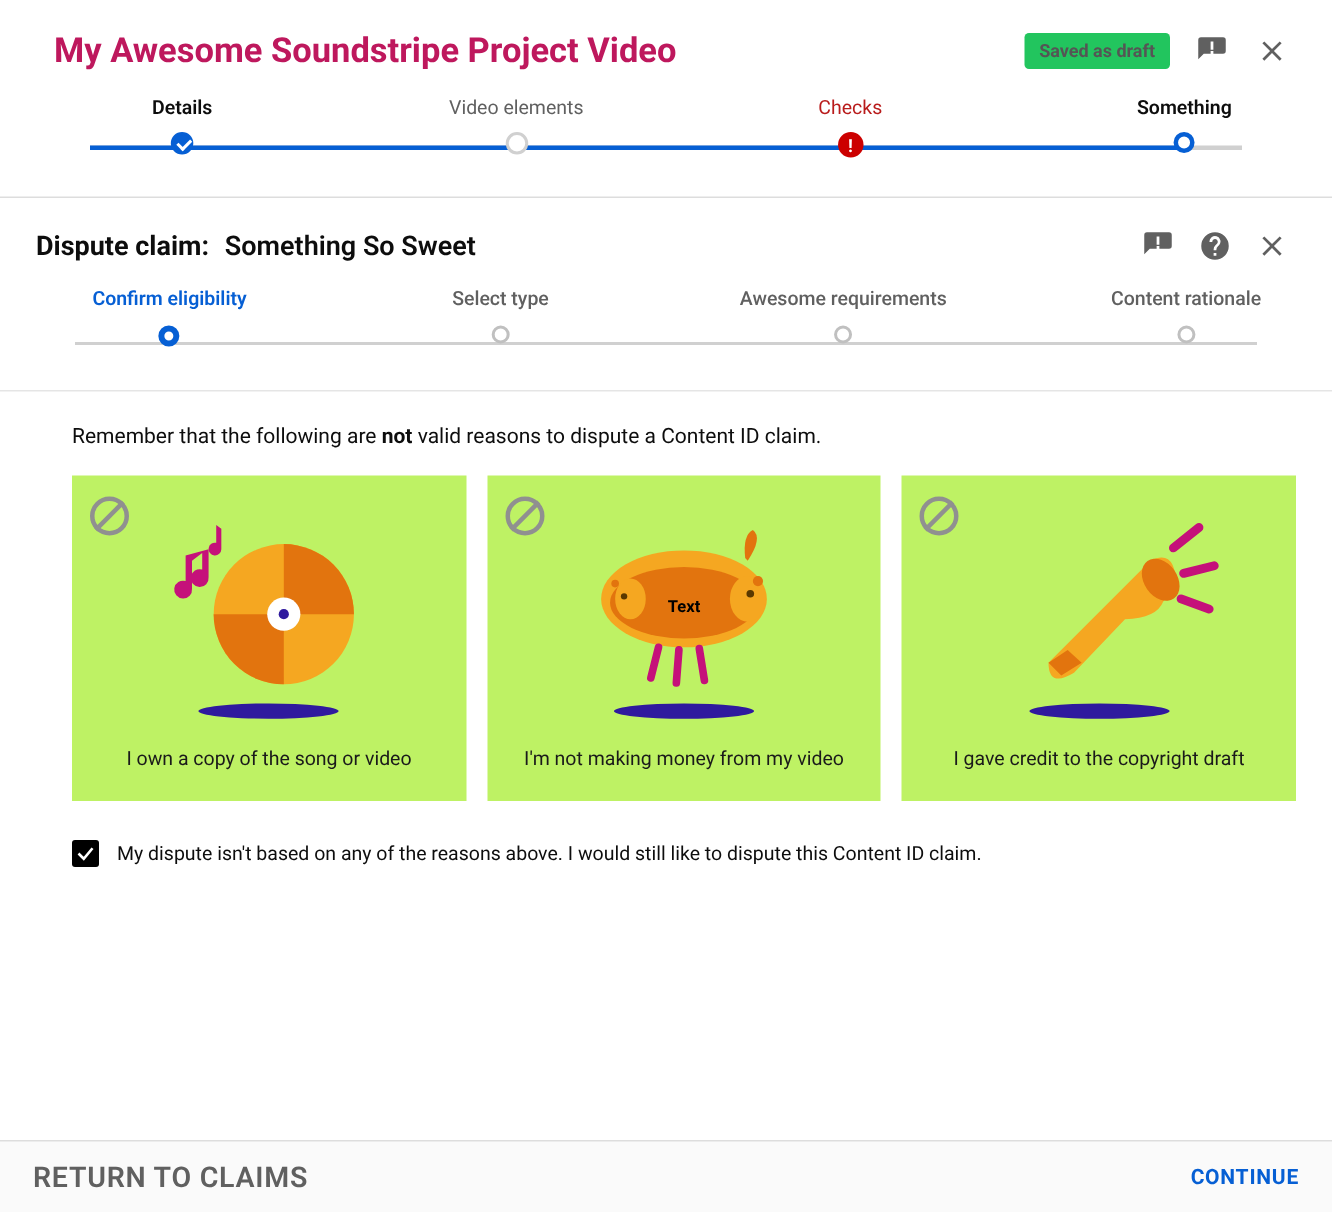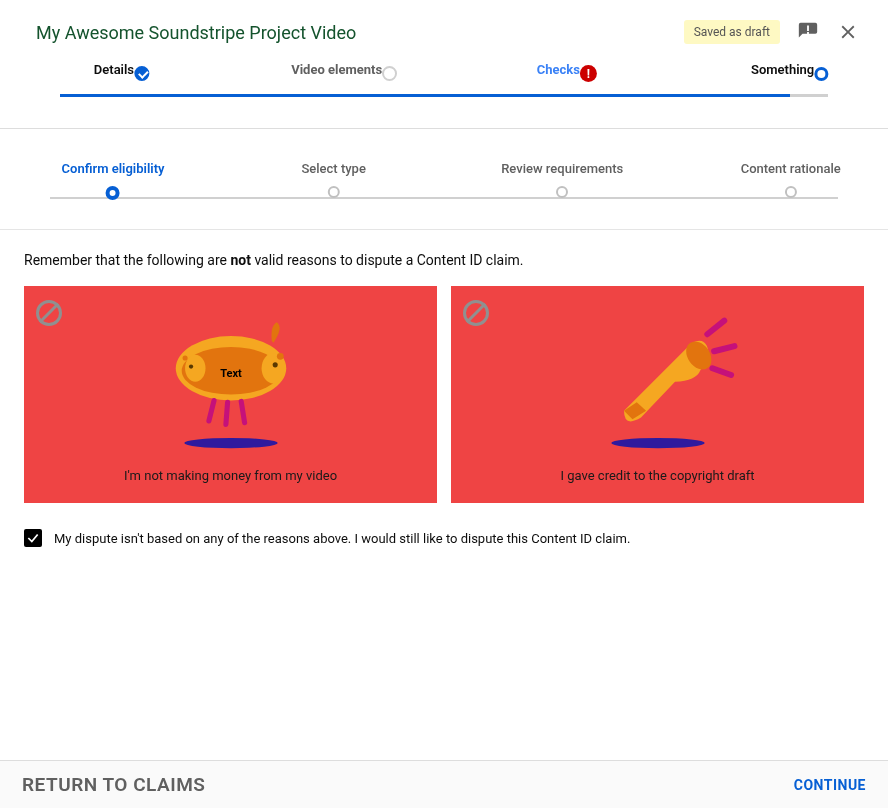--- a/index.html
+++ b/index.html
@@ -1,31 +1,31 @@
 <!DOCTYPE html>
 <html><head>
 <meta charset="utf-8">
 <style>
   * { box-sizing: border-box; margin: 0; padding: 0; }
   body { font-family: Roboto, Arial, sans-serif; background: #fff; color: #0d0d0d; width: 888px; height: 808px; overflow: hidden; position: relative; }
 
   
   .header { display: flex; align-items: center; justify-content: space-between; padding: 20px 28px 12px 36px; }
-  .header-title { font-size: 18px; font-weight: 400; color: #14532d; }
+  .header-title { font-size: 23px; font-weight: 700; color: #be185d; }
   .header-right { display: flex; align-items: center; gap: 16px; }
-  .saved-badge { background: #fef9c3; color: #555; font-size: 12px; font-weight: 400; padding: 5px 10px; border-radius: 3px; }
+  .saved-badge { background: #22c55e; color: #555; font-size: 12px; font-weight: 700; padding: 5px 10px; border-radius: 3px; }
   .icon-btn { width: 24px; height: 24px; display: flex; align-items: center; justify-content: center; color: #606060; cursor: pointer; }
   .icon-btn svg { width: 22px; height: 22px; }
 
   
   .stepper { position: relative; height: 50px; margin: 6px 60px 0 60px; }
   .step-track { position: absolute; top: 32px; left: 0; right: 0; height: 3px; background: #d0d0d0; z-index: 1; }
   .step-track-active { position: absolute; top: 32px; left: 0; height: 3px; background: #065fd4; z-index: 2; }
-  .step { position: absolute; top: 0; transform: translateX(-50%); display: flex; flex-direction: row; align-items: center; z-index: 3; cursor: pointer; }
-  .step-label { font-size: 13px; font-weight: 700; color: #606060; margin-bottom: 8px; white-space: nowrap; }
+  .step { position: absolute; top: 0; transform: translateX(-50%); display: flex; flex-direction: column; align-items: center; z-index: 3; cursor: pointer; }
+  .step-label { font-size: 13px; font-weight: 400; color: #606060; margin-bottom: 8px; white-space: nowrap; }
   .step-dot { width: 15px; height: 15px; border-radius: 50%; background: #fff; border: 2px solid #d0d0d0; position: relative; }
   .step-dot.done { background: #065fd4; border-color: #065fd4; }
   .step-dot.done::after { content: ""; position: absolute; left: 4px; top: 1px; width: 4px; height: 7px; border: solid #fff; border-width: 0 2px 2px 0; transform: rotate(45deg); }
   .step-dot.error { width: 17px; height: 17px; background: #cc0000; border: none; display: flex; align-items: center; justify-content: center; color: #fff; font-size: 12px; font-weight: 700; }
   .step-dot.current-ring { width: 14px; height: 14px; border: 3px solid #065fd4; background: #fff; }
 
   
   .panel { margin-top: 16px; border-top: 1px solid #ddd; padding-top: 16px; }
   .panel-head { display: flex; align-items: center; justify-content: space-between; padding: 4px 28px 0 24px; }
   .panel-title { font-size: 18px; font-weight: 700; }
@@ -37,26 +37,26 @@
   .dstep-track { position: absolute; top: 36px; left: 0; right: 0; height: 2px; background: #d0d0d0; }
   .dstep { position: absolute; top: 0; transform: translateX(-50%); display: flex; flex-direction: column; align-items: center; z-index: 3; }
   .dstep-label { font-size: 13px; font-weight: 500; color: #606060; margin-bottom: 10px; white-space: nowrap; }
   .dstep.active .dstep-label { font-weight: 600; color: #065fd4; }
   .dstep-dot { width: 12px; height: 12px; border-radius: 50%; border: 2px solid #c0c0c0; background: #fff; }
   .dstep.active .dstep-dot { width: 14px; height: 14px; border: 4px solid #065fd4; }
 
   .divider { height: 1px; background: #e5e5e5; margin-top: 14px; }
 
   
-  .content { padding: 22px 24px 0 24px; }
+  .content { padding: 22px 24px 0 24px; margin-left: 24px; }
   .reminder { font-size: 14px; color: #0d0d0d; }
   .reminder b { font-weight: 700; }
 
   .cards { display: flex; gap: 14px; margin-top: 18px; }
-  .card { flex: 1; background: #ef4444; padding: 14px 12px 20px 12px; display: flex; flex-direction: column; align-items: center; }
+  .card { flex: 1; background: #bef264; padding: 14px 12px 20px 12px; display: flex; flex-direction: column; align-items: center; }
   .card-top { width: 100%; display: flex; align-items: flex-start; }
   .prohibit { width: 26px; height: 26px; border: 3px solid #909090; border-radius: 50%; position: relative; flex-shrink: 0; }
   .prohibit::after { content: ""; position: absolute; width: 26px; height: 3px; background: #909090; top: 50%; left: -3px; transform: translateY(-50%) rotate(-45deg); }
   .card-illus { width: 170px; height: 150px; display: flex; align-items: center; justify-content: center; margin-top: -20px; }
   .card-caption { font-size: 13px; color: #1a1a1a; text-align: center; margin-top: 12px; }
 
   
   .check-row { display: flex; align-items: center; gap: 12px; margin-top: 26px; }
   .chk { width: 18px; height: 18px; background: #000; border-radius: 2px; display: flex; align-items: center; justify-content: center; cursor: pointer; flex-shrink: 0; }
   .chk svg { width: 14px; height: 14px; stroke: #fff; stroke-width: 3; fill: none; }
@@ -96,61 +96,104 @@
   <div id="upload-steps">
       <div class="step" style="left: 8%;">
         <div class="step-label" style="color: rgb(13, 13, 13); font-weight: 600;">Details</div>
         <div class="step-dot done"></div>
       </div>
       <div class="step" style="left: 37%;">
         <div class="step-label">Video elements</div>
         <div class="step-dot"></div>
       </div>
       <div class="step" style="left: 66%;">
-        <div class="step-label" style="color: #3b82f6; font-weight: 700;">Checks</div>
+        <div class="step-label" style="color: #b91c1c; font-weight: 400;">Checks</div>
         <div class="step-dot error">!</div>
       </div>
       <div class="step" style="left: 95%;">
         <div class="step-label" style="color: rgb(13, 13, 13); font-weight: 600;">Something</div>
         <div class="step-dot current-ring"></div>
       </div>
     </div>
 </div>
 
 <div class="panel">
+  <div class="panel-head">
+    <div class="panel-title">
+      <span>Dispute claim:</span>
+      <span class="panel-title-sub">Something So Sweet</span>
+    </div>
+    <div class="panel-icons">
+      <div class="icon-btn">
+        <svg viewBox="0 0 24 24">
+            <path fill="currentColor" d="M20 2H4a2 2 0 0 0-2 2v14l4-4h14a2 2 0 0 0 2-2V4a2 2 0 0 0-2-2zm-7 9h-2V5h2zm0 3h-2v-2h2z"></path>
+          </svg>
+      </div>
+      <div class="icon-btn">
+        <svg viewBox="0 0 24 24">
+            <path fill="currentColor" d="M12 2a10 10 0 1 0 10 10A10 10 0 0 0 12 2zm1 17h-2v-2h2zm2.07-7.75-.9.92A3.4 3.4 0 0 0 13 15h-2v-.5a4 4 0 0 1 1.17-2.83l1.24-1.26A2 2 0 1 0 10 9H8a4 4 0 1 1 7.07 2.25z"></path>
+          </svg>
+      </div>
+      <div class="icon-btn">
+        <svg viewBox="0 0 24 24">
+            <path fill="currentColor" d="M19 6.41 17.59 5 12 10.59 6.41 5 5 6.41 10.59 12 5 17.59 6.41 19 12 13.41 17.59 19 19 17.59 13.41 12z"></path>
+          </svg>
+      </div>
+    </div>
+  </div>
 
   <div class="dstepper">
     <div class="dstep-track"></div>
     <div id="dispute-steps">
         <div class="dstep active" style="left: 8%;">
           <div class="dstep-label">Confirm eligibility</div>
           <div class="dstep-dot"></div>
         </div>
         <div class="dstep" style="left: 36%;">
           <div class="dstep-label">Select type</div>
           <div class="dstep-dot"></div>
         </div>
         <div class="dstep" style="left: 65%;">
-          <div class="dstep-label">Review requirements</div>
+          <div class="dstep-label">Awesome requirements</div>
           <div class="dstep-dot"></div>
         </div>
         <div class="dstep" style="left: 94%;">
           <div class="dstep-label">Content rationale</div>
           <div class="dstep-dot"></div>
         </div>
       </div>
   </div>
   <div class="divider"></div>
 
   <div class="content">
     <div class="reminder">
       <span>Remember that the following are </span><b>not</b><span> valid reasons to dispute a Content ID claim.</span>
     </div>
 
     <div class="cards" id="cards">
+        <div class="card">
+    <div class="card-top">
+      <div class="prohibit"></div>
+    </div>
+    <div class="card-illus">
+            <svg viewBox="0 0 200 170" width="170" height="150">
+    <ellipse class="shadow-ellipse" cx="100" cy="158" rx="55" ry="6"></ellipse>
+    <circle cx="112" cy="82" r="55" fill="#f5a721"></circle>
+    <path d="M112 27 A55 55 0 0 1 167 82 L112 82 Z" fill="#e2740e"></path>
+    <path d="M112 137 A55 55 0 0 1 57 82 L112 82 Z" fill="#e2740e"></path>
+    <circle cx="112" cy="82" r="13" fill="#fff"></circle>
+    <circle cx="112" cy="82" r="4" fill="#2f1a9e"></circle>
+    <g fill="#c5117a">
+      <path d="M40 40 l0 22 a7 7 0 1 1 -5 -6 l0 -20 l18 -5 l0 22 a7 7 0 1 1 -5 -6 l0 -13 z"></path>
+      <path d="M63 15 l0 16 a5 5 0 1 1 -4 -5 l0 -14 z"></path>
+    </g>
+  </svg>
+          </div>
+    <div class="card-caption">I own a copy of the song or video</div>
+        </div>
         <div class="card">
     <div class="card-top">
       <div class="prohibit"></div>
     </div>
     <div class="card-illus">
             <svg viewBox="0 0 200 170" width="170" height="150">
     <ellipse class="shadow-ellipse" cx="100" cy="158" rx="55" ry="6"></ellipse>
     <ellipse cx="100" cy="70" rx="65" ry="38" fill="#f5a721"></ellipse>
     <ellipse cx="100" cy="73" rx="58" ry="28" fill="#e2740e"></ellipse>
     <ellipse cx="58" cy="70" rx="12" ry="16" fill="#f5a721"></ellipse>

